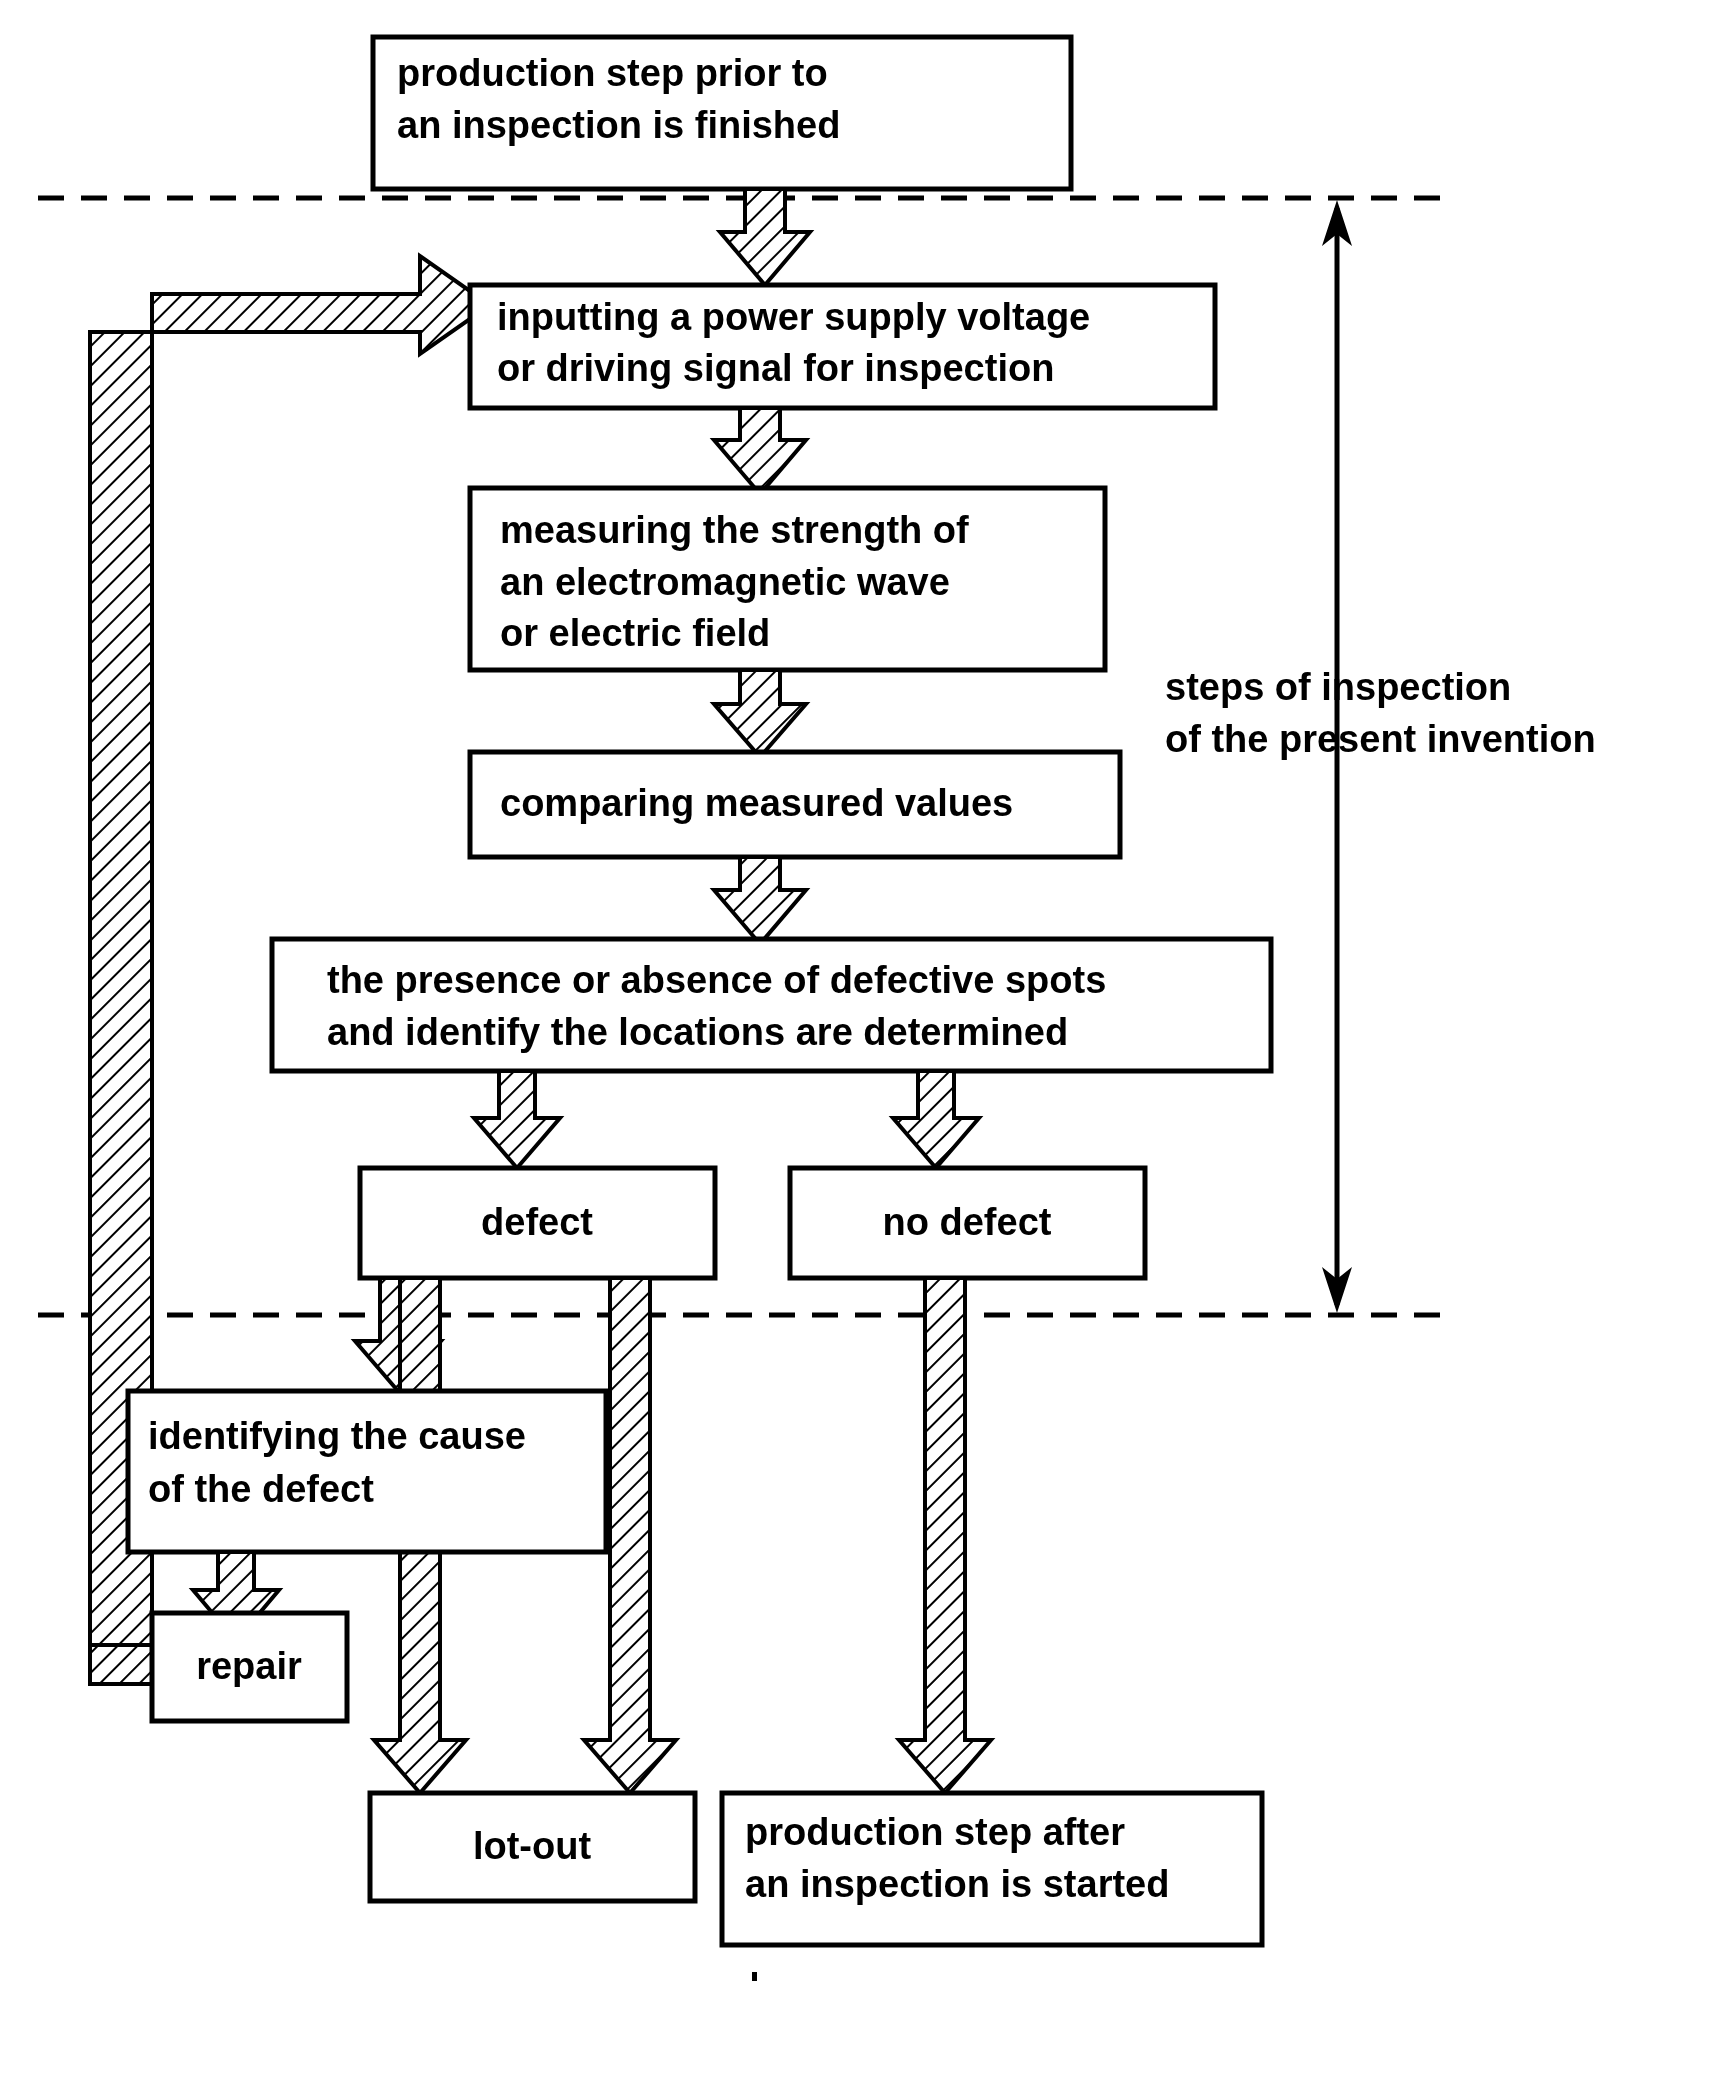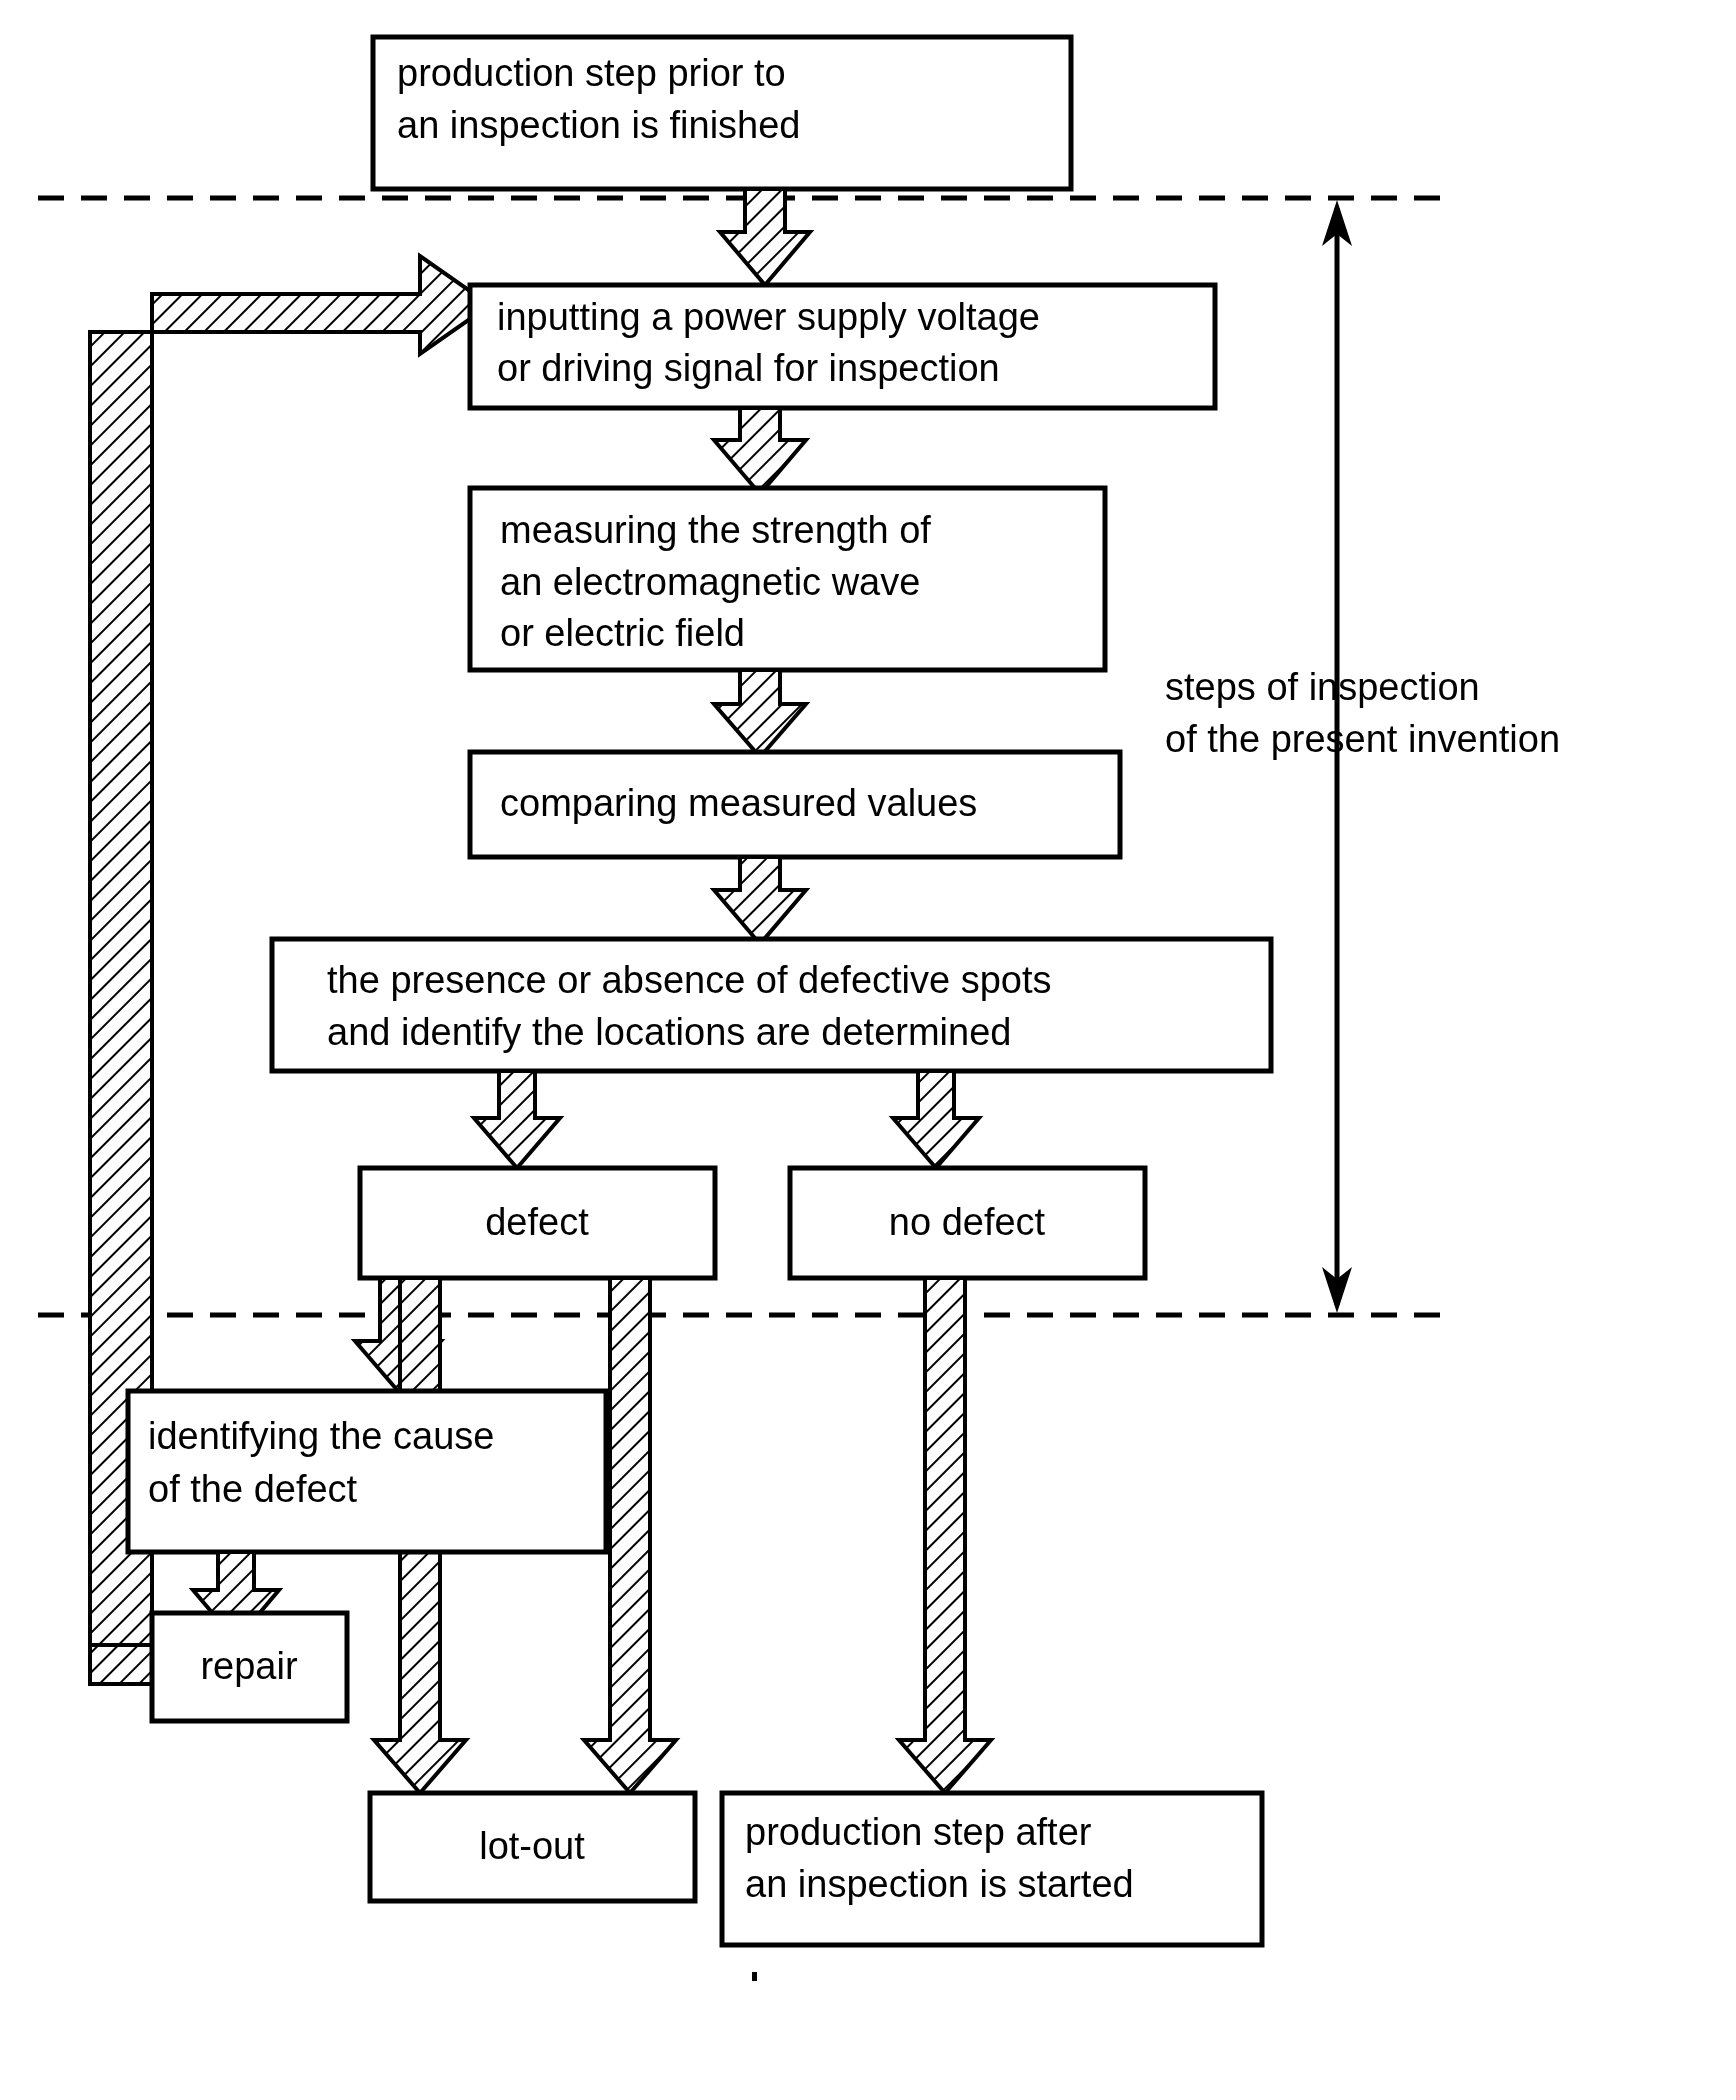--- a/index.html
+++ b/index.html
@@ -11,20 +11,21 @@
     width: 1736px;
     height: 2100px;
     font-family: "Liberation Sans", sans-serif;
     overflow: hidden;
   }
   #diagram-root {
     position: relative;
     width: 1736px;
     height: 2100px;
     background: #ffffff;
+    font-weight: bold;
   }
   svg#flow {
     display: block;
     width: 1736px;
     height: 2100px;
   }
   .box-rect {
     fill: #ffffff;
     stroke: #000000;
     stroke-width: 5;

